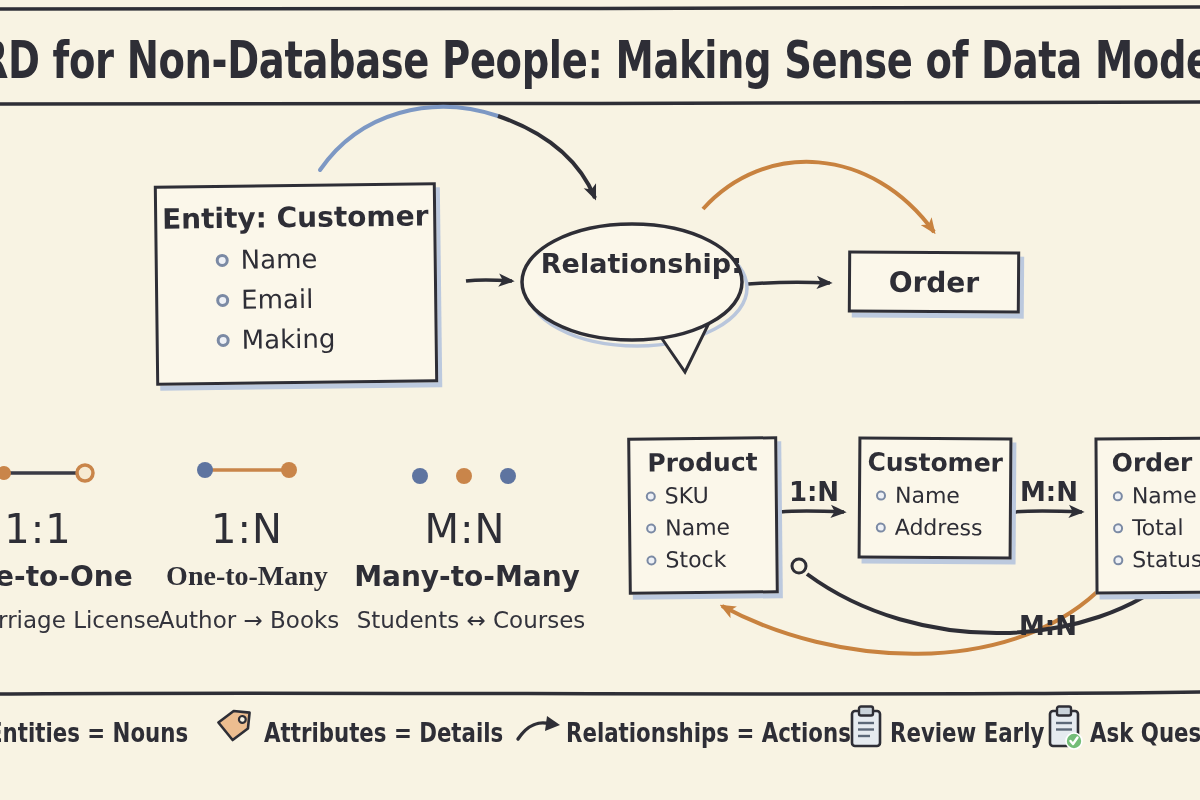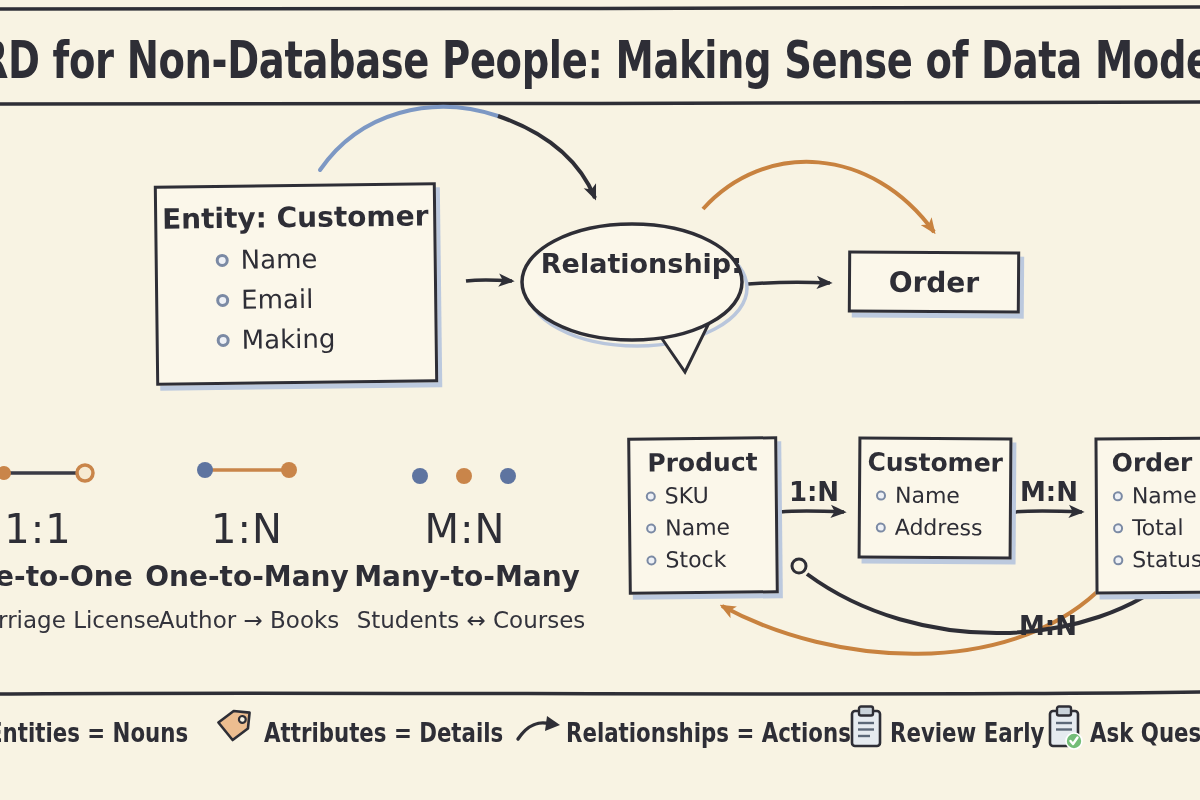--- a/index.html
+++ b/index.html
@@ -125,21 +125,21 @@
 
 <div class="sketch-box order-flow-box" style="left:848px; top:251px; width:172px; height:62px; transform:rotate(0.4deg);">
   <span>Order</span>
 </div>
 
 <div class="card-code" style="left:38px;  top:506px;">1:1</div>
 <div class="card-name" style="left:42px;  top:560px;">One-to-One</div>
 <div class="card-example" style="left:62px;  top:607px;">Marriage License</div>
 
 <div class="card-code" style="left:247px; top:506px;">1:N</div>
-<div class="card-name" style="left:247px; top:560px;">One-to-Many</div>
+<div class="card-name" style="left:247px; top:560px;font-family:Liberation Serif, serif;">One-to-Many</div>
 <div class="card-example" style="left:249px; top:607px;">Author → Books</div>
 
 <div class="card-code" style="left:465px; top:506px;">M:N</div>
 <div class="card-name" style="left:467px; top:560px;">Many-to-Many</div>
 <div class="card-example" style="left:471px; top:607px;">Students ↔ Courses</div>
 
 <div class="sketch-box" style="left:628px; top:437px; width:150px; height:157px; transform:rotate(-0.6deg);">
   <div class="box-title md">Product</div>
   <ul class="attr-list sm">
     <li>

